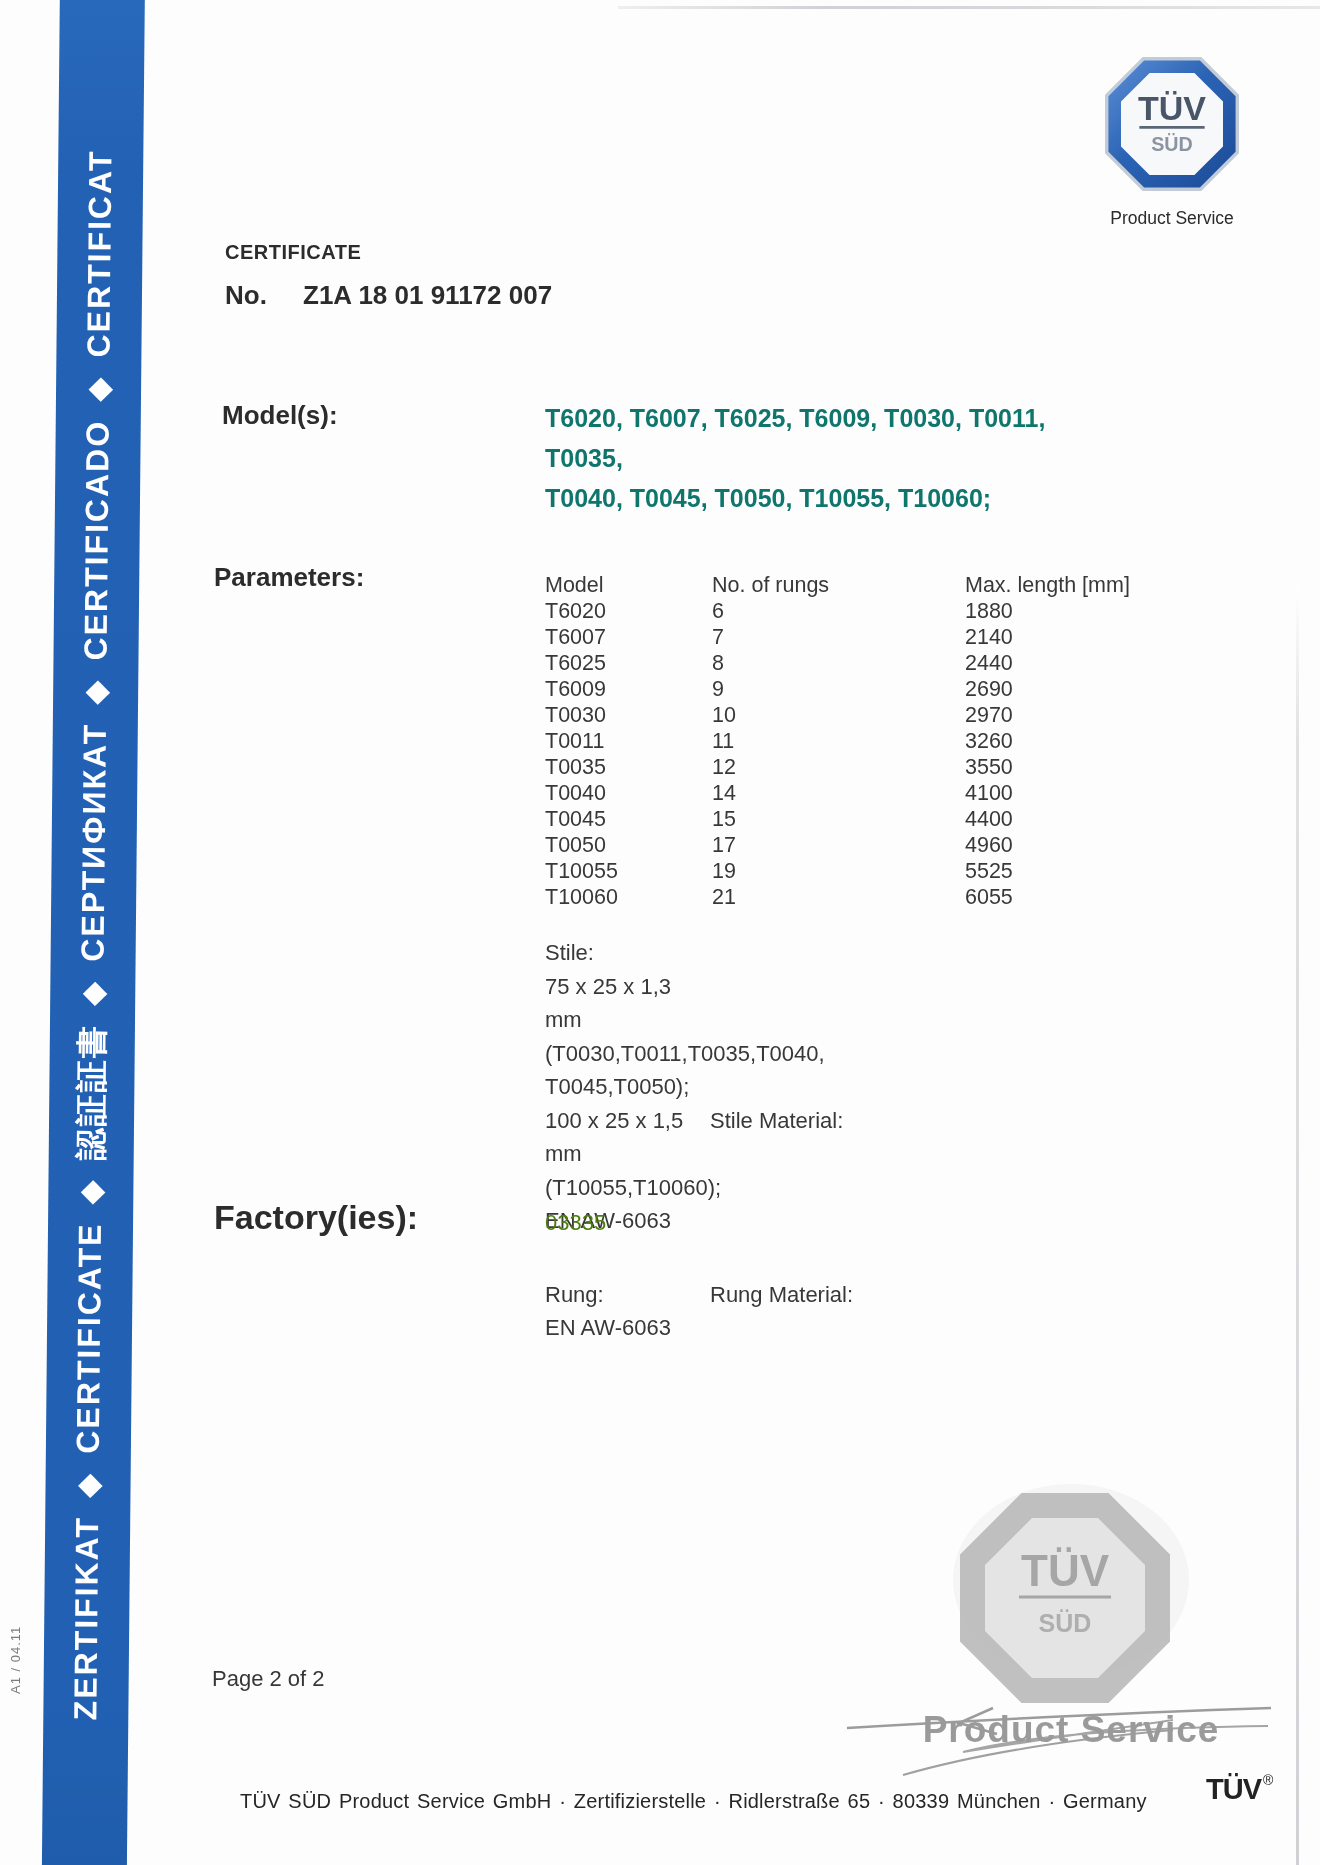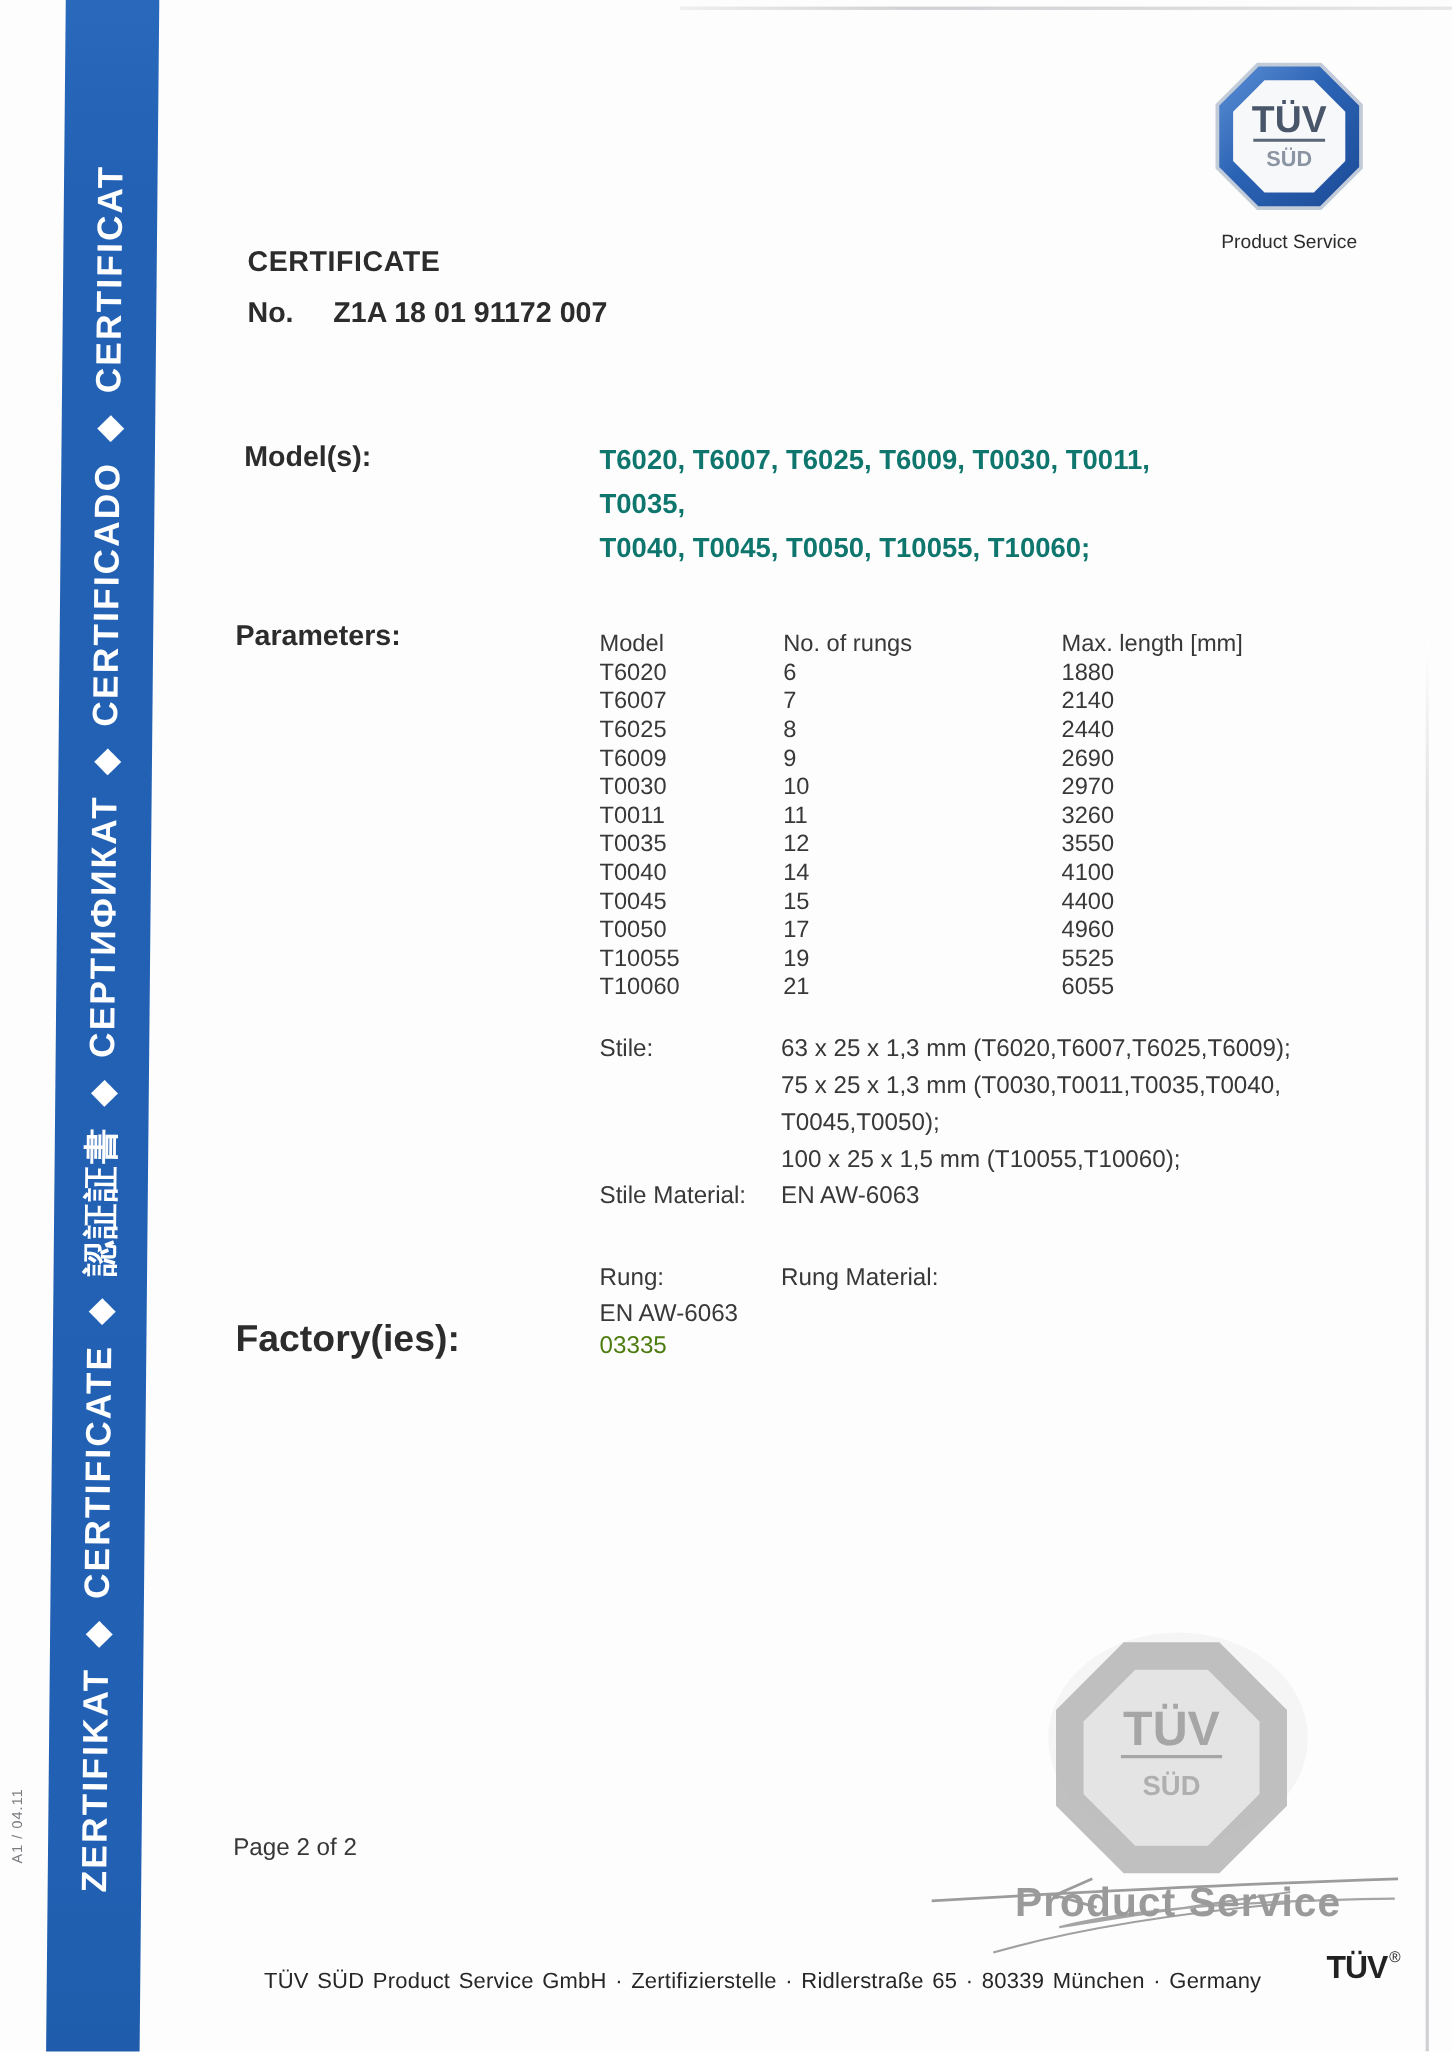--- a/index.html
+++ b/index.html
@@ -21,21 +21,21 @@
     line-height:85px;text-align:center;white-space:nowrap;
     font-size:32px;font-weight:bold;letter-spacing:2px;word-spacing:7px;color:#ffffff;}
   .side-note{position:absolute;left:8px;top:1694px;transform:rotate(-90deg);
     transform-origin:0 0;font-size:13px;color:#7b7b80;letter-spacing:1px;white-space:nowrap;}
   
   .logo-block{position:absolute;left:1098px;top:56px;width:148px;text-align:center;}
   .logo-caption{margin-top:12px;font-size:17.5px;color:#2b2b2b;}
   
   .label{font-weight:bold;color:#2c2c2c;}
   .cert-head{position:absolute;left:225px;top:222px;font-weight:bold;color:#2c2c2c;}
-  .cert-title{font-size:26px;letter-spacing:0.5px;}
+  .cert-title{font-size:20px;letter-spacing:0.5px;margin-top:19px;}
   .cert-no-line{margin-top:16px;font-size:26px;}
   .cert-no-label{display:inline-block;width:78px;}
   .models-label{position:absolute;left:222px;top:400px;font-size:26px;}
   .models-value{position:absolute;left:545px;top:398px;font-size:25px;font-weight:bold;
     line-height:40px;color:#0f766e;}
   .params-label{position:absolute;left:214px;top:562px;font-size:26px;}
   
   .params-table{position:absolute;left:545px;top:572px;display:grid;
     grid-template-columns:167px 253px 210px;font-size:21.5px;line-height:26px;color:#383838;}
   
@@ -141,21 +141,20 @@
       <div>T10055</div>
       <div>19</div>
       <div>5525</div>
       <div>T10060</div>
       <div>21</div>
       <div>6055</div>
     </div>
 
   <div class="stile-grid">
     <div>Stile:</div>
-    <div>63 x 25 x 1,3 mm (T6020,T6007,T6025,T6009);</div>
     <div></div>
     <div>75 x 25 x 1,3 mm (T0030,T0011,T0035,T0040,</div>
     <div></div>
     <div>T0045,T0050);</div>
     <div></div>
     <div>100 x 25 x 1,5 mm (T10055,T10060);</div>
     <div>Stile Material:</div>
     <div>EN AW-6063</div>
     <div class="stile-gap"></div>
     <div>Rung:</div>

